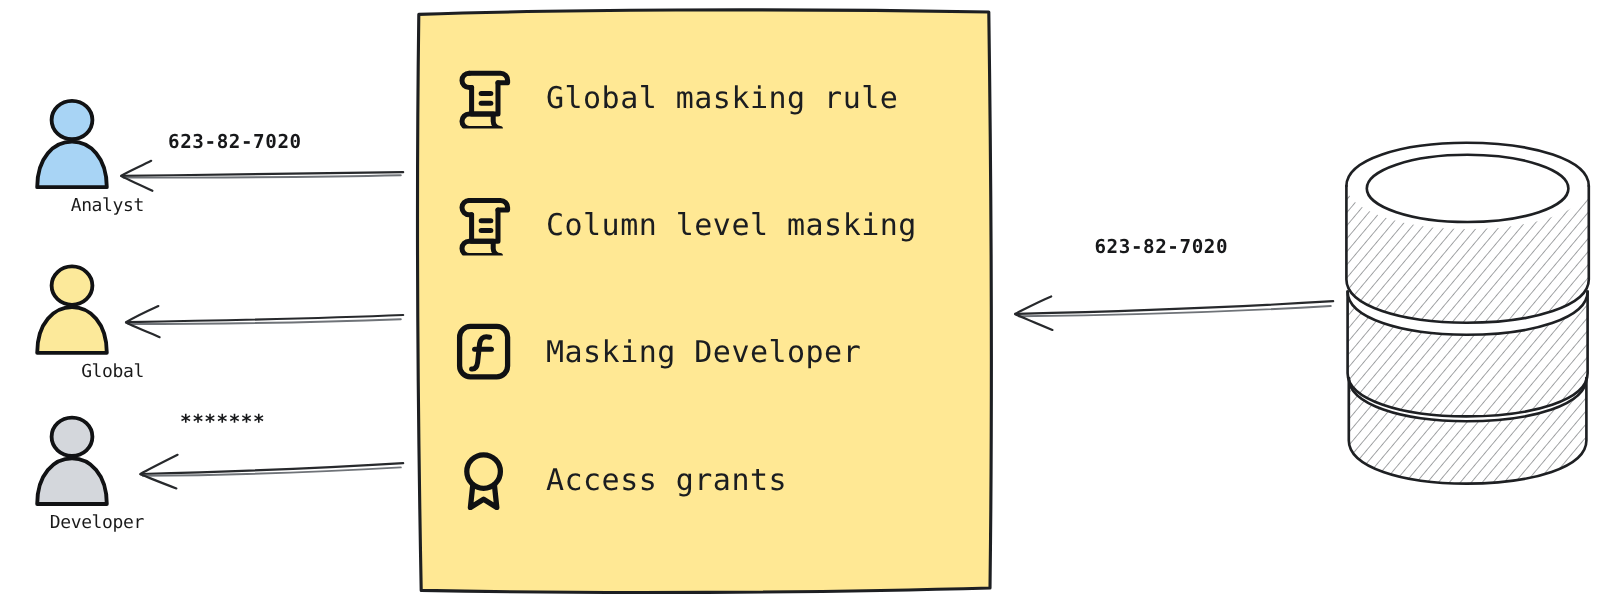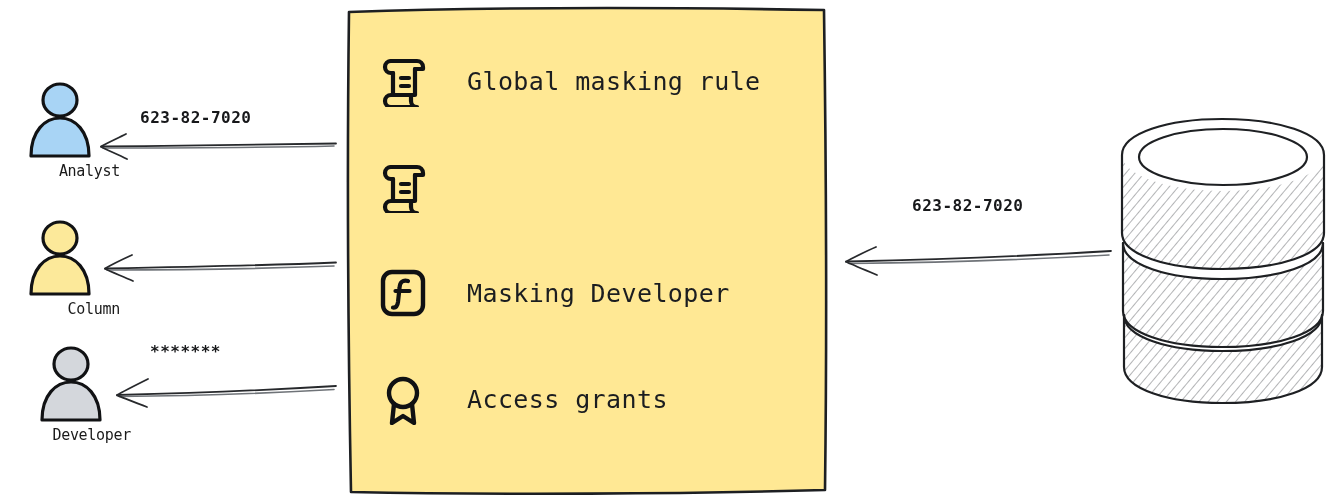--- a/index.html
+++ b/index.html
@@ -91,21 +91,21 @@
     width: 100%;
     height: 100%;
     padding: 48px 0 0 32px;
     display: flex;
     flex-direction: column;
     gap: 48px;
   }
   .panel-row {
     display: flex;
     align-items: center;
-    gap: 38px;
+    gap: 26px;
     height: 58px;
   }
   .panel-icon {
     width: 52px;
     height: 52px;
     flex: 0 0 52px;
     display: block;
   }
   .panel-row-label {
     font-size: 25px;
@@ -146,32 +146,32 @@
     <path class="arrow-path-soft" d="M238 20 C170 21.5 86 22 7 22"></path>
     <path class="arrow-path" d="M30 8 C20 13 11 17 5 20.5"></path>
     <path class="arrow-path" d="M31 33 C21 28 11 24 5 20.8"></path>
   </svg>
 
   <div class="actor" style="left:0px; top:216px;">
     <svg class="actor-figure" viewBox="0 0 86 86">
       <ellipse cx="43" cy="22" rx="17" ry="16" fill="#fce99a" stroke="#111214" stroke-width="3.2"></ellipse>
       <path d="M14 78 C14 53 28 40 43 40 C58 40 72 53 72 78 Z" fill="#fce99a" stroke="#111214" stroke-width="3.2" stroke-linejoin="round"></path>
     </svg>
-    <div class="actor-label">Column</div>
+    <div class="actor-label">Global</div>
   </div>
 
 
   <svg class="arrow-svg" style="left:100px; top:248px; width:240px; height:34px;" viewBox="0 0 240 34">
     <path class="arrow-path" d="M236 14.5 C176 17 88 19 6 20.5"></path>
     <path class="arrow-path-soft" d="M234 18 C168 20.5 84 22 7 22"></path>
     <path class="arrow-path" d="M32 7 C21 12 11 17 5 20.5"></path>
     <path class="arrow-path" d="M33 33 C22 28 11 24 5 20.8"></path>
   </svg>
 
-  <div class="actor" style="left:11px; top:342px;">
+  <div class="actor" style="left:0px; top:342px;">
     <svg class="actor-figure" viewBox="0 0 86 86">
       <ellipse cx="43" cy="22" rx="17" ry="16" fill="#d4d7dc" stroke="#111214" stroke-width="3.2"></ellipse>
       <path d="M14 78 C14 53 28 40 43 40 C58 40 72 53 72 78 Z" fill="#d4d7dc" stroke="#111214" stroke-width="3.2" stroke-linejoin="round"></path>
     </svg>
     <div class="actor-label">Developer</div>
   </div>
 
   <div class="flow-label" style="left:150px; top:342px;">*******</div>
 
   <svg class="arrow-svg" style="left:112px; top:372px; width:228px; height:36px;" viewBox="0 0 228 36">
@@ -206,20 +206,21 @@
         <svg class="panel-icon" viewBox="0 0 52 52">
           <g fill="none" stroke="#101113" stroke-width="4.2" stroke-linecap="round" stroke-linejoin="round">
             <path d="M14 6 H40 a6 6 0 0 1 6 6 v2 H38"></path>
             <path d="M14 6 a6 6 0 0 0 -6 6 a6 6 0 0 0 6 6 h2"></path>
             <path d="M16 18 v22 h22 V14"></path>
             <path d="M16 40 h-2 a6 6 0 0 0 0 12 h26 a6 6 0 0 1 -6 -6 v-6 H16"></path>
             <path d="M24 23 h8"></path>
             <path d="M24 31 h8"></path>
           </g>
         </svg>
+        <div class="panel-row-label">Column level masking</div>
       </div>
 
       <div class="panel-row">
         <svg class="panel-icon" viewBox="0 0 52 52">
           <rect x="6" y="5" width="40" height="42" rx="9" ry="9" fill="none" stroke="#101113" stroke-width="4.4"></rect>
           <path d="M31 14 q-8 -2 -8.5 7 l-1.5 14 q-0.8 6 -5 5.5" fill="none" stroke="#101113" stroke-width="4.2" stroke-linecap="round"></path>
           <path d="M18.5 24 H32.5" fill="none" stroke="#101113" stroke-width="4.2" stroke-linecap="round"></path>
         </svg>
         <div class="panel-row-label">Masking Developer</div>
       </div>

